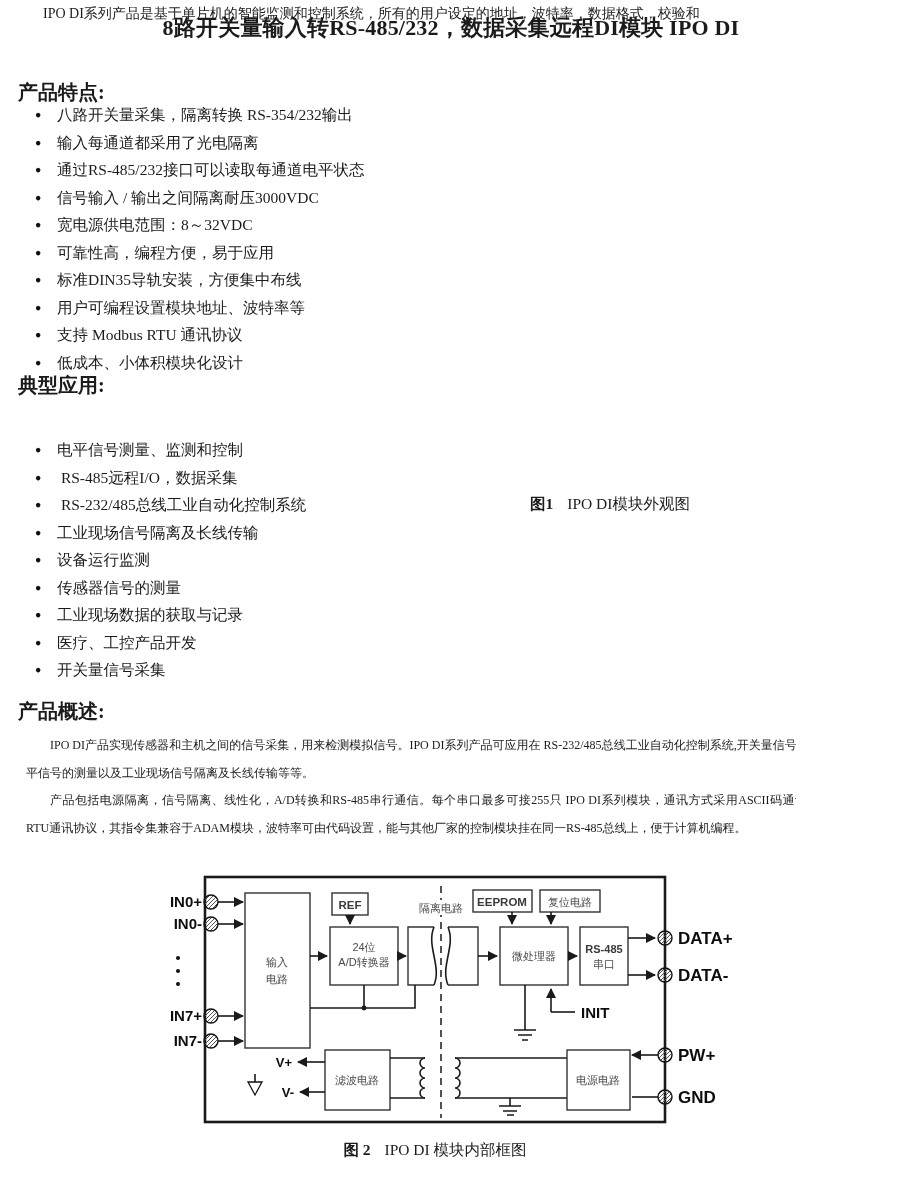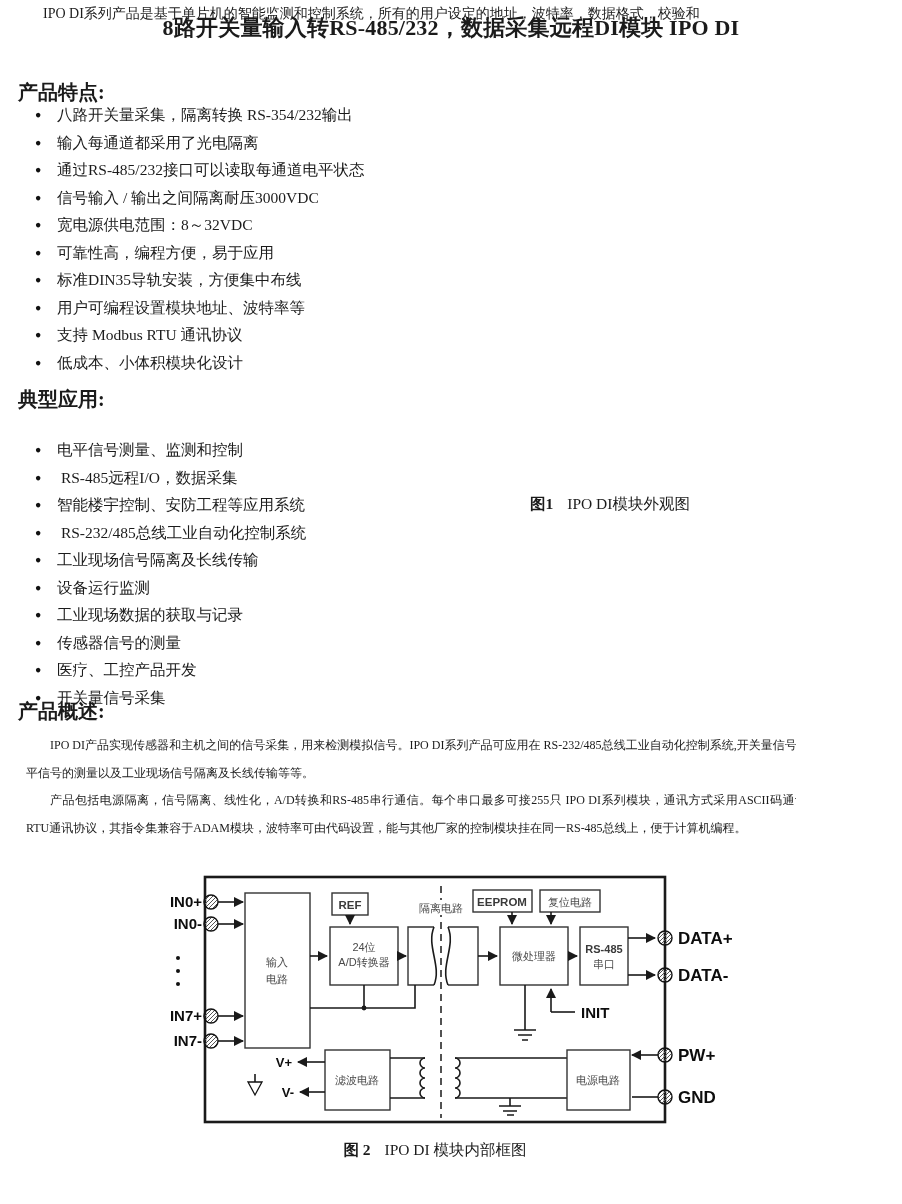--- a/index.html
+++ b/index.html
@@ -61,30 +61,29 @@
     <li>通过RS-485/232接口可以读取每通道电平状态</li>
     <li>信号输入 / 输出之间隔离耐压3000VDC</li>
     <li>宽电源供电范围：8～32VDC</li>
     <li>可靠性高，编程方便，易于应用</li>
     <li>标准DIN35导轨安装，方便集中布线</li>
     <li>用户可编程设置模块地址、波特率等</li>
     <li>支持 Modbus RTU 通讯协议</li>
     <li>低成本、小体积模块化设计</li>
   </ul>
 
-  <div class="abs sec-heading" style="top:386px;">典型应用:</div>
+  <div class="abs sec-heading" style="top:372px;">典型应用:</div>
   <ul class="abs blist" style="top:400px;margin-top:36px;">
     <li>电平信号测量、监测和控制</li>
     <li> RS-485远程I/O，数据采集</li>
-    <li>智能楼宇控制、安防工程等应用系统</li>
     <li> RS-232/485总线工业自动化控制系统</li>
     <li>工业现场信号隔离及长线传输</li>
     <li>设备运行监测</li>
+    <li>传感器信号的测量</li>
     <li>工业现场数据的获取与记录</li>
-    <li>传感器信号的测量</li>
     <li>医疗、工控产品开发</li>
     <li>开关量信号采集</li>
   </ul>
 
   <div class="abs caption" style="left:530px;top:494px;">
     <span class="cap-label">图1</span><span class="cap-text">IPO DI模块外观图</span>
   </div>
 
   <div class="abs sec-heading" style="top:698px;">产品概述:</div>
   <p class="abs para" style="top:724px;">IPO DI产品实现传感器和主机之间的信号采集，用来检测模拟信号。IPO DI系列产品可应用在 RS-232/485总线工业自动化控制系统,开关量信号测量和监测,高低电平信号的测量以及工业现场信号隔离及长线传输等等。</p>

